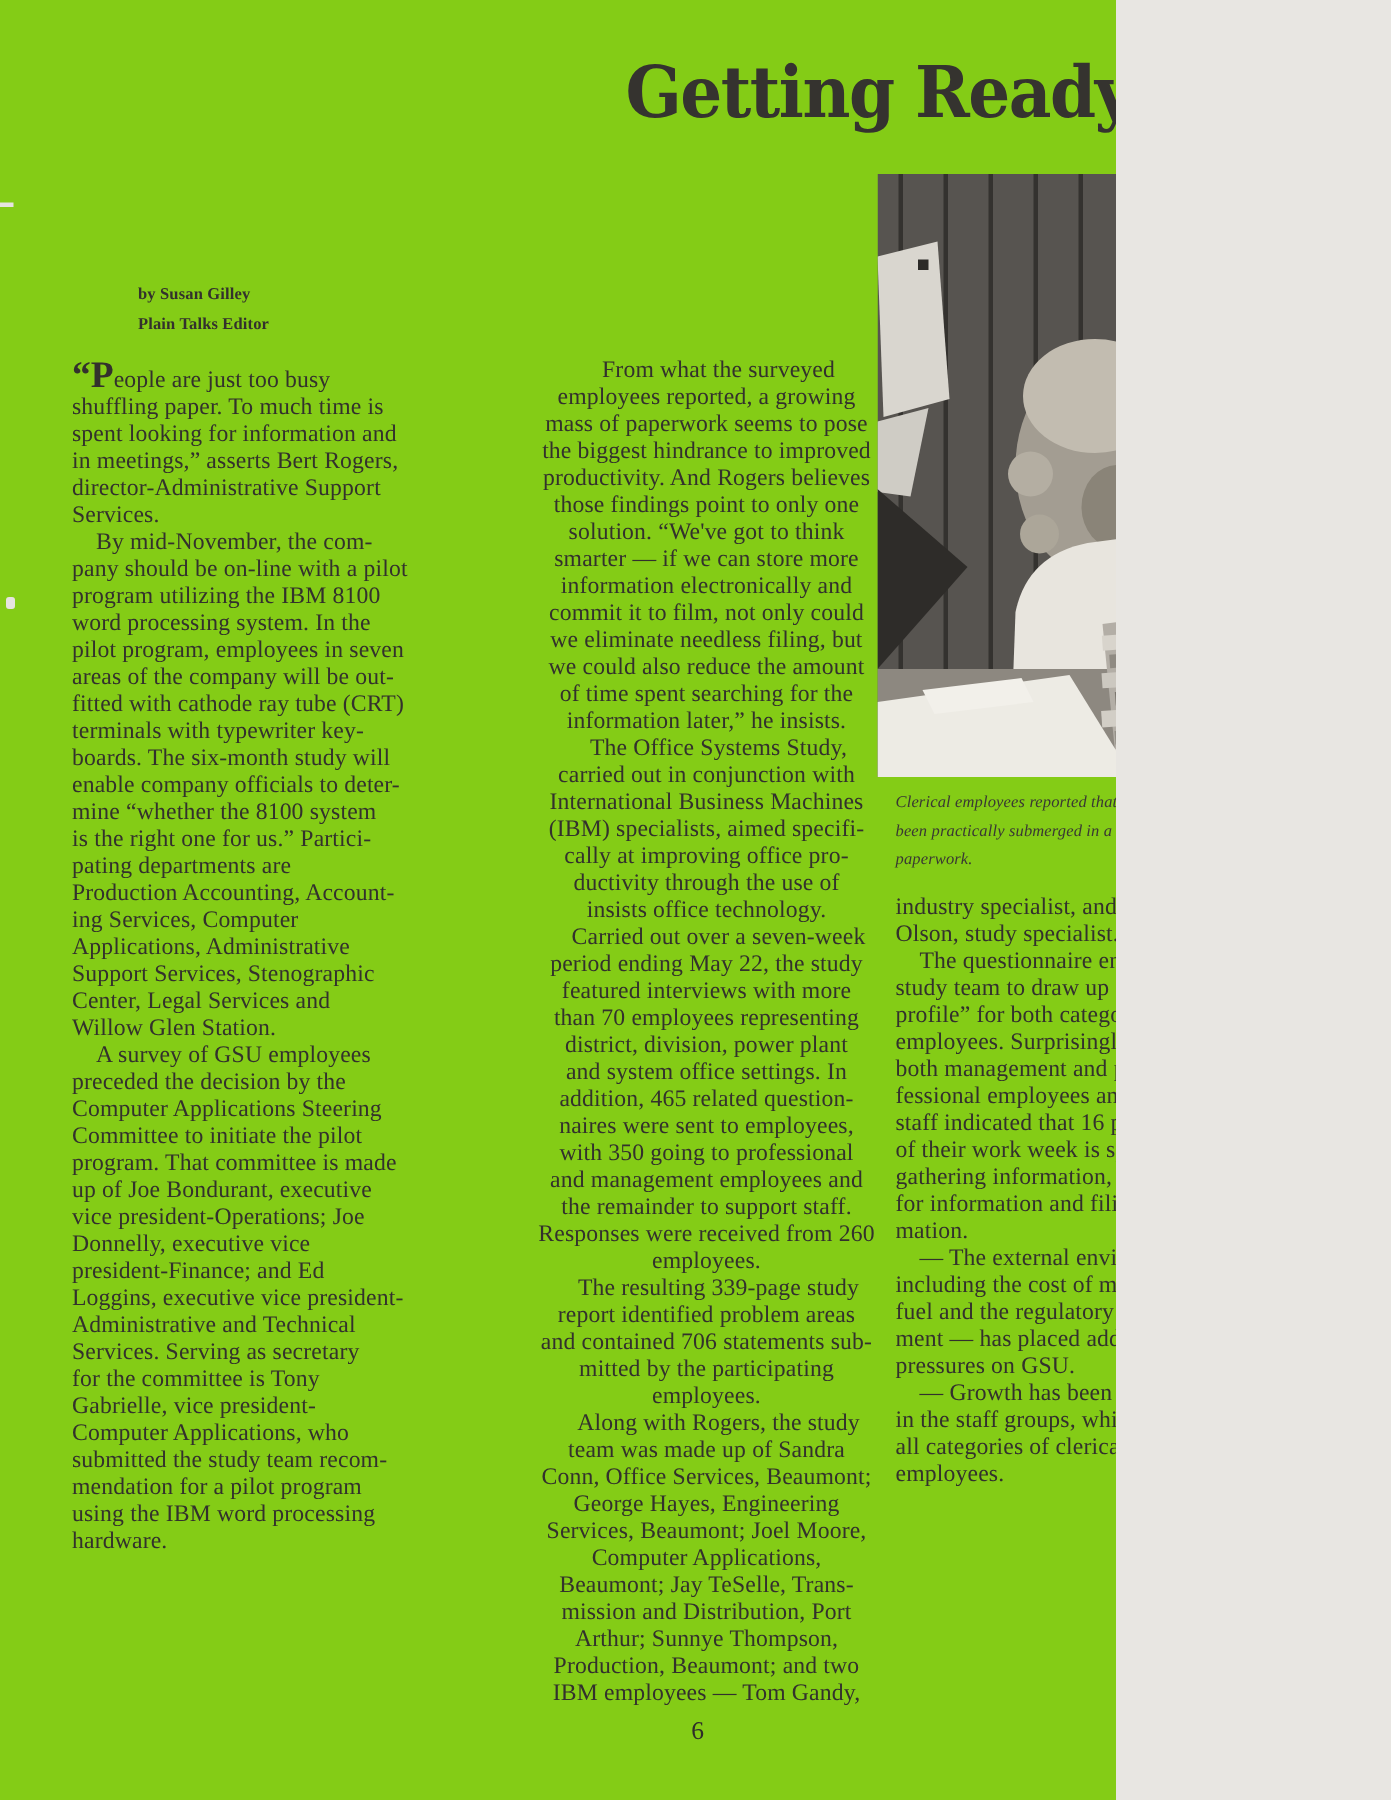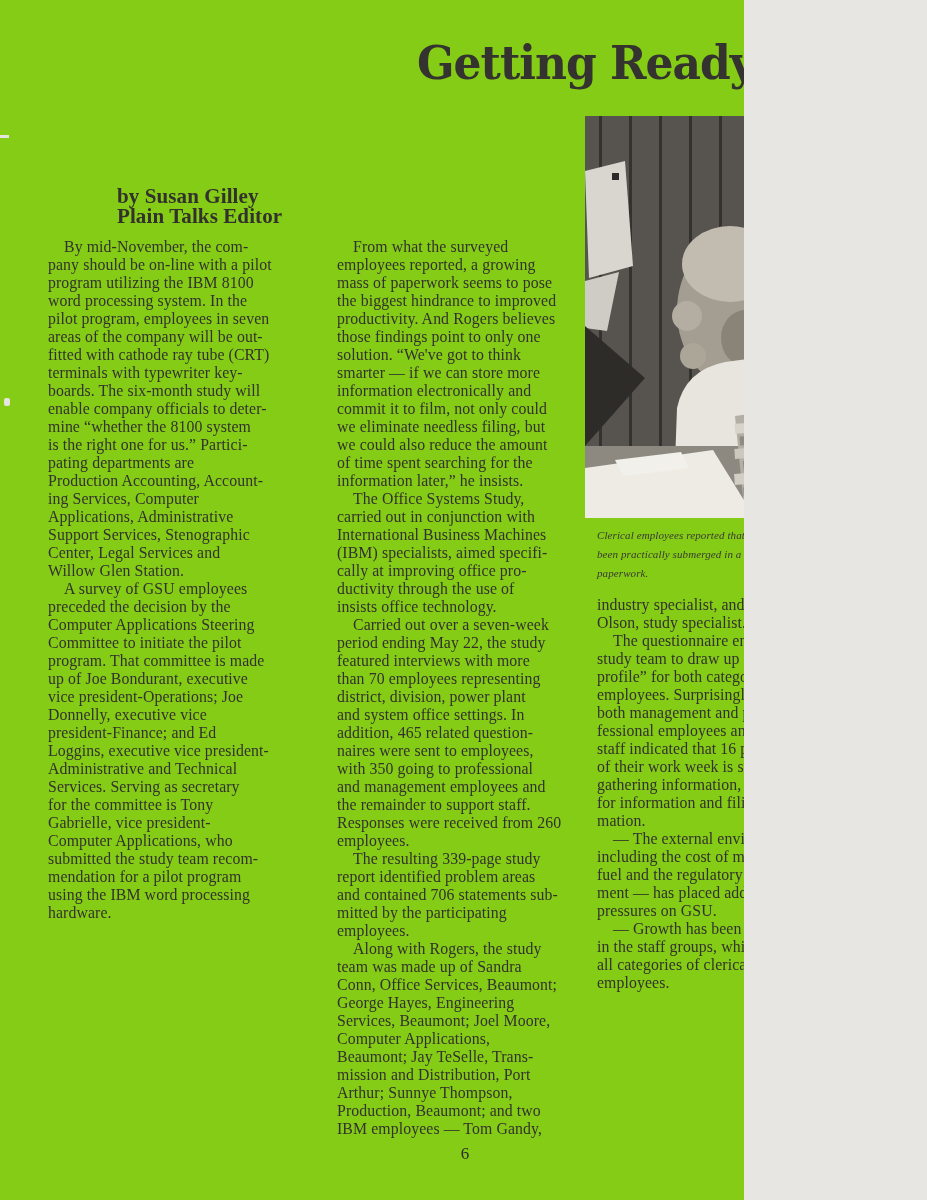--- a/index.html
+++ b/index.html
@@ -22,26 +22,26 @@
     transform:scaleY(1.08);
     transform-origin:left top;
   }
   .col{
     position:absolute;
     font-size:15.8px;
     line-height:18px;
     letter-spacing:.1px;
   }
   .col1{left:48px;top:186px;width:284px;}
-  .col2{left:337px;top:238px;width:268px;}
+  .col2{left:337px;top:238px;width:268px;text-align:center;}
   .col3{left:585px;top:116px;width:307px;}
   .byline{
-    margin:0 0 12px 69px;
+    margin:0 0 12px 44px;
     font-weight:bold;
-    font-size:21px;
+    font-size:11px;
     line-height:20px;
     white-space:pre-line;
   }
   .para{
     margin:0;
     white-space:pre-line;
   }
   .para.indent{text-indent:16px;}
   .dropcap{
     font-size:25px;
@@ -92,20 +92,26 @@
 <body>
 
 <div class="page">
 
   <h1 class="headline">Getting Ready for the</h1>
 
   <div class="col col1">
     <div class="byline">by Susan Gilley
 Plain Talks Editor</div>
     <div>
+        <p class="para"><span class="dropcap">“P</span>eople are just too busy
+shuffling paper. To much time is
+spent looking for information and
+in meetings,” asserts Bert Rogers,
+director-Administrative Support
+Services.</p>
         <p class="para indent">By mid-November, the com-
 pany should be on-line with a pilot
 program utilizing the IBM 8100
 word processing system. In the
 pilot program, employees in seven
 areas of the company will be out-
 fitted with cathode ray tube (CRT)
 terminals with typewriter key-
 boards. The six-month study will
 enable company officials to deter-

